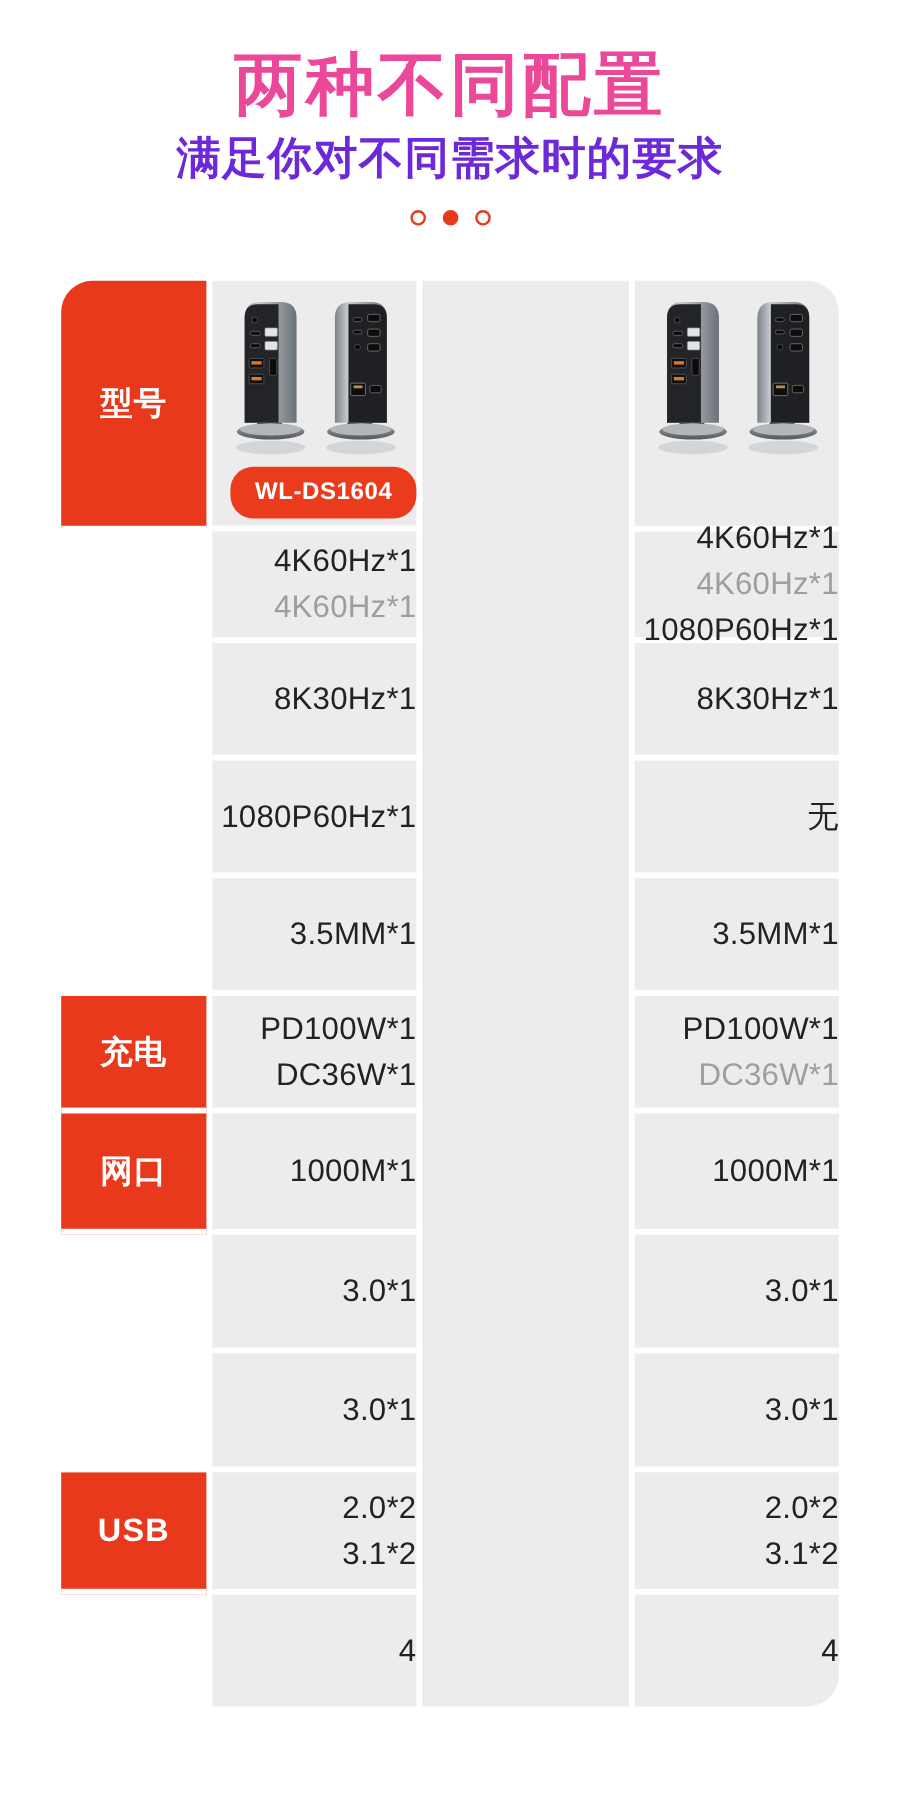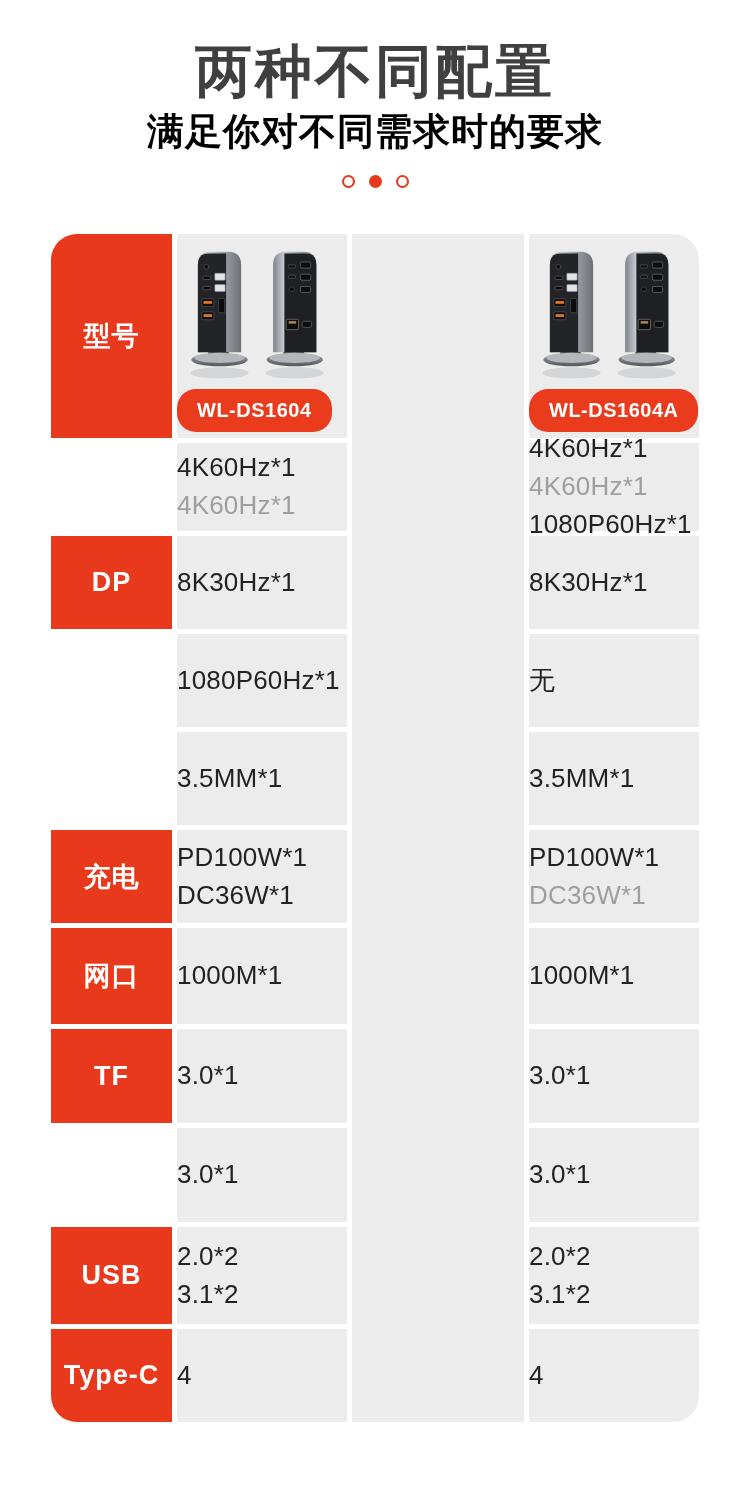--- a/index.html
+++ b/index.html
@@ -2,22 +2,22 @@
 <html><head>
 <meta charset="utf-8">
 <style>
   html,body{margin:0;padding:0;background:#fff;}
   .page{
     position:relative;width:750px;height:1502px;background:#ffffff;
     font-family:"Liberation Sans","DejaVu Sans",sans-serif;overflow:hidden;
   }
   
   .hdr{padding-top:40px;text-align:center;}
-  .title{margin:0;font-size:57px;font-weight:900;color:#404040;letter-spacing:3px;line-height:1.1;}
-  .subtitle{margin:9px 0 0;font-size:37px;font-weight:700;color:#000000;letter-spacing:1px;line-height:1.1;}
+  .title{margin:0;font-size:57px;font-weight:900;color:#ec4899;letter-spacing:3px;line-height:1.1;}
+  .subtitle{margin:9px 0 0;font-size:37px;font-weight:700;color:#6d28d9;letter-spacing:1px;line-height:1.1;}
   .dots{margin-top:23px;display:flex;justify-content:center;align-items:center;gap:14px;}
   .dot{width:13px;height:13px;border-radius:50%;border:2px solid #e8391c;background:#fff;display:inline-block;box-sizing:border-box;}
   .dot.filled{background:#e8391c;}
   
   .grid{
     position:absolute;left:51px;top:234px;width:648px;height:1188px;
     display:grid;
     grid-template-columns:121px 170px 172px 170px;
     grid-template-rows:209px 93px 98px 98px 98px 98px 101px 99px 99px 102px 93px;
     column-gap:5px;
@@ -26,21 +26,21 @@
   .sep{border-bottom:5px solid #ffffff;}
   .mid{grid-column:3;grid-row:1/-1;background:#ececed;}
   .c1{grid-column:1}.c2{grid-column:2}.c4{grid-column:4}
   .r1{grid-row:1}.r2{grid-row:2}.r3{grid-row:3}.r4{grid-row:4}.r5{grid-row:5}.r6{grid-row:6}
   .r7{grid-row:7}.r8{grid-row:8}.r9{grid-row:9}.r10{grid-row:10}.r11{grid-row:11}
   .label{
     background:#e8391c;color:#fff;display:flex;align-items:center;justify-content:center;
     font-weight:700;font-size:27px;letter-spacing:1px;text-align:center;
   }
   .val{
-    background:#ececed;display:flex;flex-direction:column;align-items:flex-start;justify-content:center;
+    background:#ececed;display:flex;flex-direction:column;align-items:flex-end;justify-content:center;
     font-size:26px;color:#222;line-height:1.45;letter-spacing:0.2px;text-align:center;
   }
   .val .muted{color:#9e9e9e;}
   .rtl{border-top-left-radius:26px}.rbl{border-bottom-left-radius:26px}
   .rtr{border-top-right-radius:26px}.rbr{border-bottom-right-radius:26px}
   
   .modelcell{justify-content:flex-start;padding-top:12px;}
   .product{width:164px;height:141px;display:block;}
   .badge{
     background:#ea3b1d;color:#fff;font-weight:700;font-size:20px;letter-spacing:0.5px;
@@ -121,34 +121,32 @@
     <div class="cell val sep modelcell r1 c2">
       <svg class="product" viewBox="0 0 170 150">
           <use href="#dockpair"></use>
         </svg>
       <div class="badge">WL-DS1604</div>
     </div>
     <div class="cell val sep modelcell rtr r1 c4">
       <svg class="product" viewBox="0 0 170 150">
           <use href="#dockpair"></use>
         </svg>
-      <div class="badge">WL-DS1604A</div>
     </div>
 
     <div class="cell val sep r2 c2">
       <span>4K60Hz*1</span>
       <span class="muted">4K60Hz*1</span>
     </div>
     <div class="cell val sep r2 c4">
       <span>4K60Hz*1</span>
       <span class="muted">4K60Hz*1</span>
       <span>1080P60Hz*1</span>
     </div>
 
-    <div class="cell label sep r3 c1">DP</div>
     <div class="cell val sep r3 c2">
       <span>8K30Hz*1</span>
     </div>
     <div class="cell val sep r3 c4">
       <span>8K30Hz*1</span>
     </div>
 
     <div class="cell val sep r4 c2">
       <span>1080P60Hz*1</span>
     </div>
@@ -174,21 +172,20 @@
     </div>
 
     <div class="cell label sep r7 c1">网口</div>
     <div class="cell val sep r7 c2">
       <span>1000M*1</span>
     </div>
     <div class="cell val sep r7 c4">
       <span>1000M*1</span>
     </div>
 
-    <div class="cell label sep r8 c1">TF</div>
     <div class="cell val sep r8 c2">
       <span>3.0*1</span>
     </div>
     <div class="cell val sep r8 c4">
       <span>3.0*1</span>
     </div>
 
     <div class="cell val sep r9 c2">
       <span>3.0*1</span>
     </div>
@@ -199,21 +196,20 @@
     <div class="cell label sep r10 c1">USB</div>
     <div class="cell val sep r10 c2">
       <span>2.0*2</span>
       <span>3.1*2</span>
     </div>
     <div class="cell val sep r10 c4">
       <span>2.0*2</span>
       <span>3.1*2</span>
     </div>
 
-    <div class="cell label rbl r11 c1">Type-C</div>
     <div class="cell val r11 c2">
       <span>4</span>
     </div>
     <div class="cell val rbr r11 c4">
       <span>4</span>
     </div>
   </div>
 
 </div>
 

